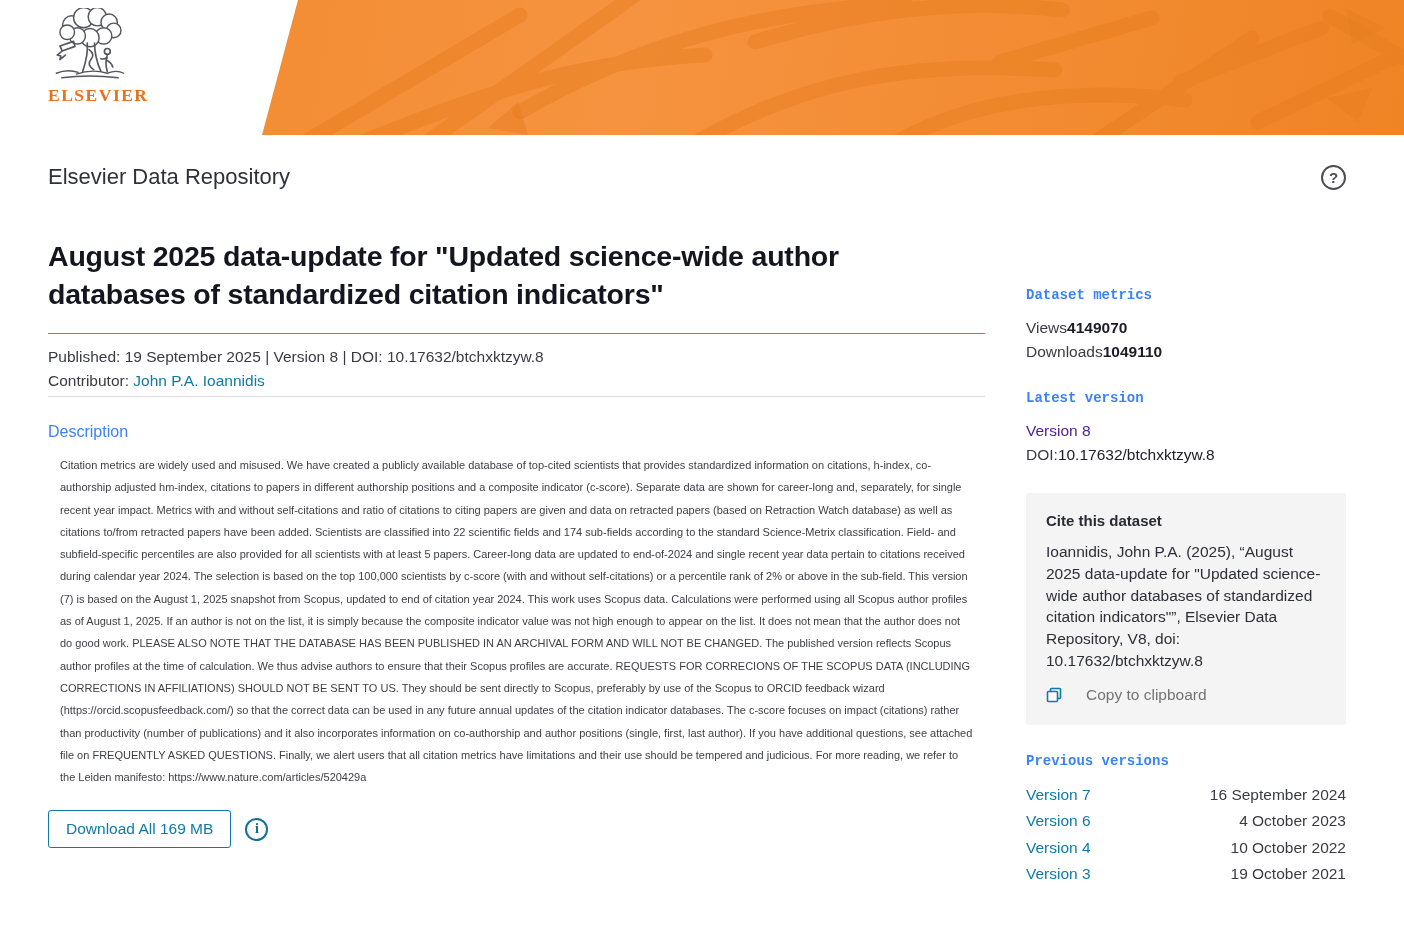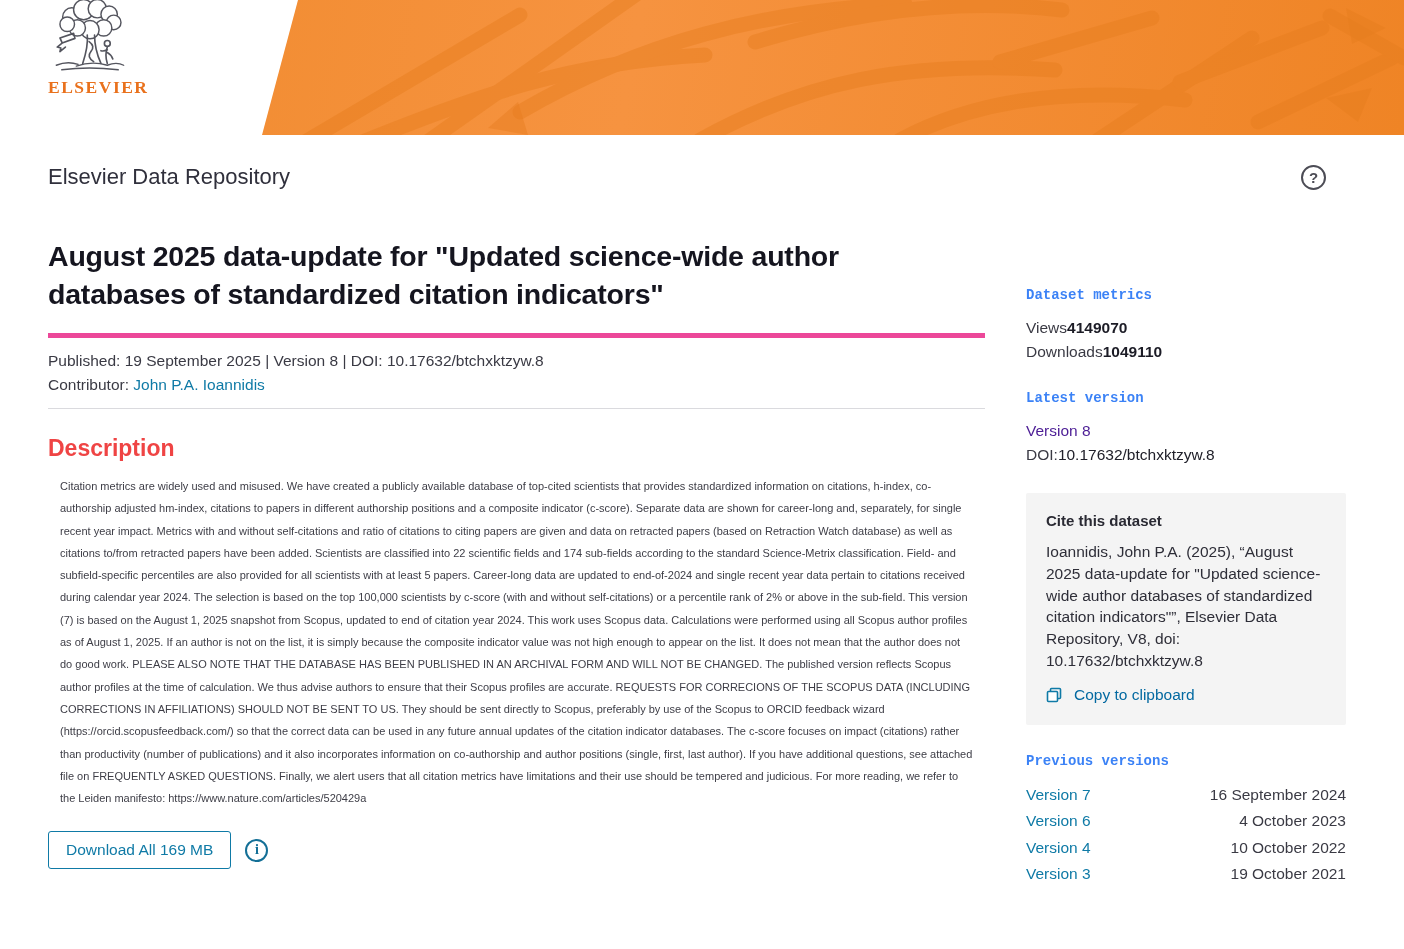--- a/index.html
+++ b/index.html
@@ -13,32 +13,32 @@
 
   
   .banner { position:relative; height:135px; background:#fff; }
   .banner-orange {
     position:absolute; inset:0;
     clip-path: polygon(298px 0, 1404px 0, 1404px 135px, 262px 135px);
     background: linear-gradient(100deg, #f08a2c 0%, #f69340 45%, #ef8425 100%);
   }
   .banner-orange svg { position:absolute; inset:0; width:100%; height:100%; }
 
-  .logo { position:absolute; left:48px; top:0; width:84px; text-align:center; }
+  .logo { position:absolute; left:48px; top:8px; width:84px; text-align:center; }
   .logo svg { display:block; margin:0 auto; }
   .logo-text {
     font-family:"Liberation Serif", serif;
     color:#e9711c; font-size:17.5px; letter-spacing:1.5px; margin-top:3px;
     font-weight:600;
   }
 
   
   .topbar {
     display:flex; align-items:center; justify-content:space-between;
-    padding:24px 78px 18px 48px; height:78px;
+    padding:24px 58px 18px 48px; height:78px;
   }
   .site-title { font-size:22px; color:#30303c; font-weight:400; }
   .topbar-right { display:flex; align-items:center; gap:22px; }
   .help-icon {
     width:25px; height:25px; border:2px solid #4c4c55; border-radius:50%;
     color:#4c4c55; font-size:15px; font-weight:700;
     display:flex; align-items:center; justify-content:center; cursor:pointer;
   }
   .signin-btn {
     background:#136f96; color:#fff; font-size:15px;
@@ -49,26 +49,26 @@
   
   .main { display:flex; gap:41px; padding:0 58px 0 48px; }
   .left-col { width:937px; flex:none; }
   .right-col { width:320px; flex:none; margin-top:74px; }
 
   .page-title {
     font-size:28.5px; line-height:38px; font-weight:700; color:#15151f;
     margin:24px 0 20px; max-width:905px; letter-spacing:-0.2px;
   }
   .meta-block {
-    border-top:5px solid #ec4899; border-bottom:1px solid #dadade;
-    padding:11px 0 12px; font-size:15.5px; color:#3a3a44; line-height:23.5px;
+    border-top:1px solid #ec4899; border-bottom:1px solid #dadade;
+    padding:11px 0 4px; font-size:15.5px; color:#3a3a44; line-height:23.5px;
   }
   .link { color:#0f7aa6; text-decoration:none; cursor:pointer; }
 
-  .desc-heading { font-size:23px; font-weight:700; color:#ef4444; margin:26px 0 13px; }
+  .desc-heading { font-size:16px; font-weight:400; color:#3b82f6; margin:26px 0 13px; }
   .desc-text { font-size:11px; line-height:22.3px; color:#3d3d46; margin:12px; }
 
   .actions { margin-top:22px; display:flex; align-items:center; gap:14px; }
   .download-btn {
     border:1px solid #0f7aa6; color:#0f7aa6; background:#fff;
     font-family:"Liberation Sans", sans-serif;
     font-size:15.5px; padding:9px 17px; border-radius:3px; cursor:pointer;
   }
   .info-icon {
     width:23px; height:23px; border-radius:50%; border:2px solid #136f96;
@@ -81,21 +81,21 @@
   .side-heading { font-size:14px; font-weight:700; color:#3b82f6; margin:0 0 13px;font-family:Liberation Mono, monospace; }
   .kv { display:flex; font-size:15.5px; color:#3a3a44; line-height:24px; }
   .kv .val { color:#20202a; }
   .kv .val-bold { font-weight:700; color:#1c1c26; }
   .side-section { margin-bottom:26px; }
   .plain-line { font-size:15.5px; color:#4c1d95; line-height:24px; }
 
   .cite-box { background:#f4f4f4; padding:19px 20px 21px; margin:24px 0 28px; border-radius:2px; }
   .cite-heading { font-size:15px; font-weight:700; color:#2a2a33; margin:0 0 12px; }
   .cite-text { font-size:15.5px; line-height:21.8px; color:#2e2e38; margin:0 0 14px; }
-  .copy-link { display:flex; align-items:center; gap:12px; font-size:15.5px; color:#0369a1; cursor:pointer; }
+  .copy-link { display:flex; align-items:center; gap:24px; font-size:15.5px; color:#737373; cursor:pointer; }
 
   .pv-row { display:flex; justify-content:space-between; font-size:15.5px; line-height:26.5px; }
   .pv-date { color:#3a3a44; }
 </style>
 </head>
 <body>
 
 <header class="banner">
   <div class="banner-orange">
     <svg viewBox="0 0 1404 135" preserveAspectRatio="none">

